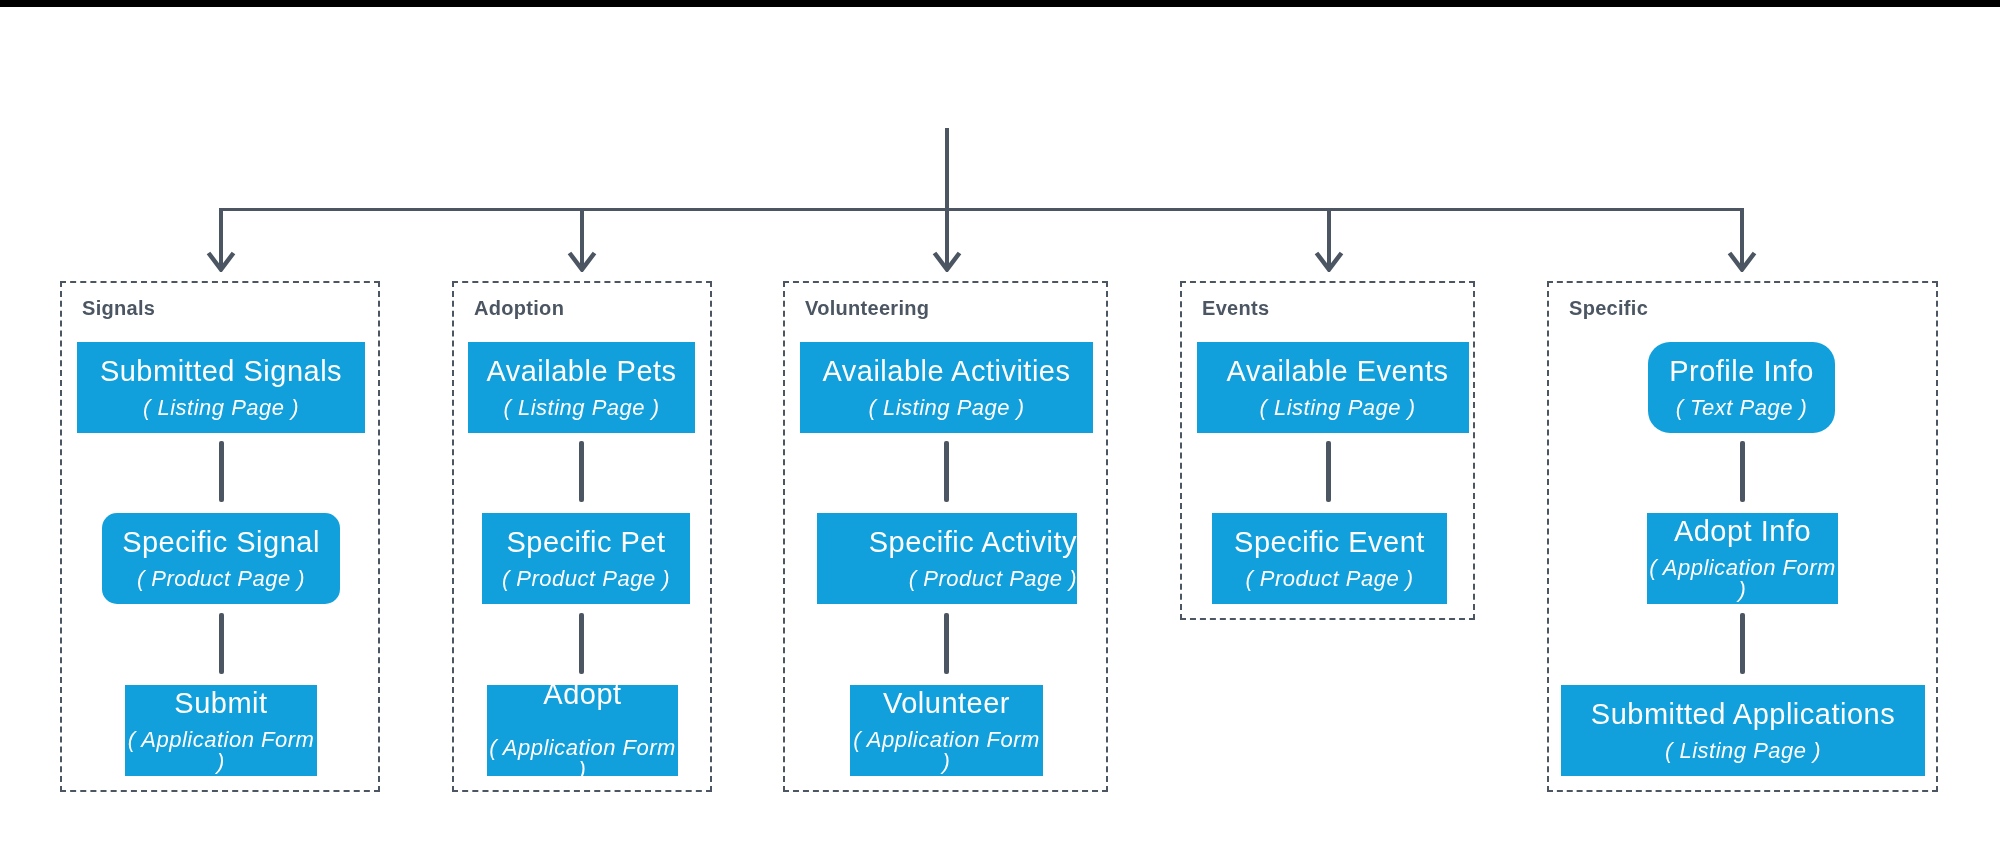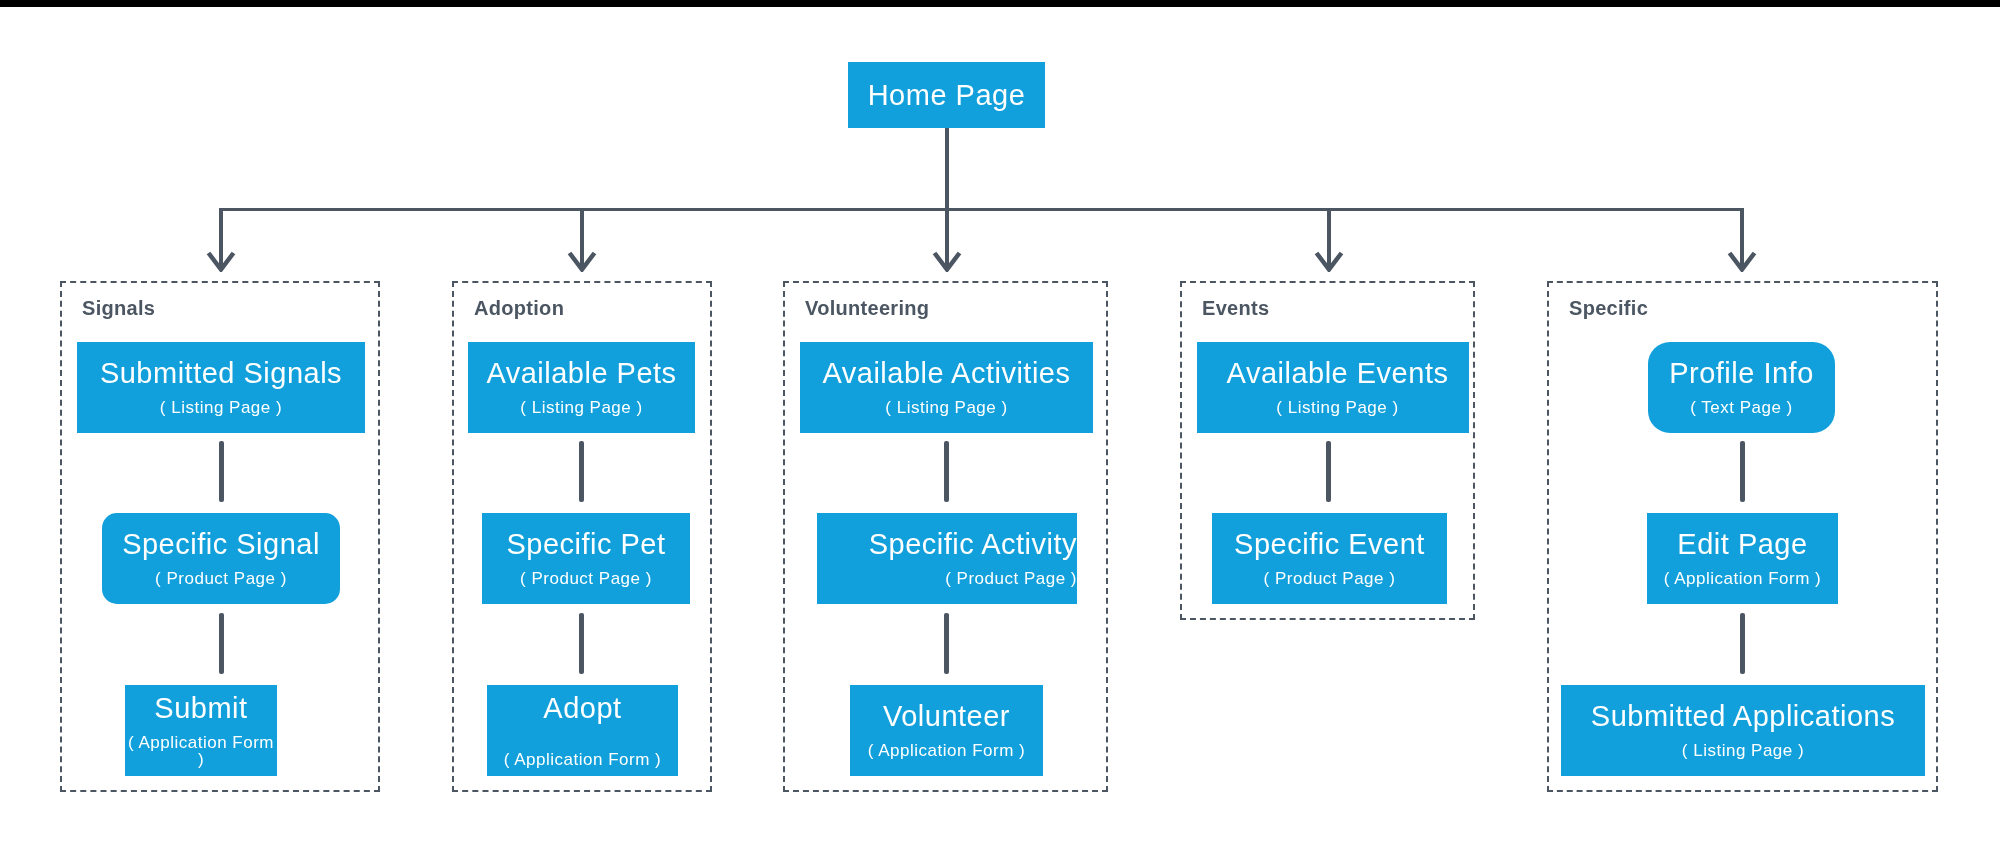--- a/index.html
+++ b/index.html
@@ -14,38 +14,35 @@
   .rail{height:3px;}
   .shaft{width:4px;}
   .node-link{width:5px;border-radius:2px;}
   .chevron{position:absolute;width:32px;height:22px;}
   .chevron polyline{fill:none;stroke:#4B5662;stroke-width:4.5;stroke-linejoin:miter;stroke-linecap:butt;}
 
   
   .node{position:absolute;background:#11A0DB;color:#ffffff;display:flex;flex-direction:column;
         align-items:center;justify-content:center;gap:11px;text-align:center;}
   .node .title{font-size:29px;line-height:1;letter-spacing:0.5px;}
-  .node .subtitle{font-size:17px;line-height:1;letter-spacing:0.5px;}
+  .node .subtitle{font-size:22px;line-height:1;letter-spacing:0.5px;font-style:italic;}
   .root-node{gap:0;}
 
   
   .group{position:absolute;border:2px dashed #4B5662;box-sizing:border-box;}
   .group-label{position:absolute;left:20px;top:14px;font-size:20px;font-weight:700;
                color:#4B5662;letter-spacing:0.3px;}
 </style>
 </head>
 <body>
 
 <div id="canvas">
 
   <div class="top-bar"></div>
 
-  <div class="node root-node" style="left:848px;top:62px;width:197px;height:66px;">
-    <div class="title">Home Page</div>
-  </div>
 
   <div class="line trunk" style="left:945px;top:128px;height:83px;"></div>
   <div class="line rail" style="left:219px;top:208px;width:1524px;"></div>
 
   <div class="line shaft" style="left:219px;top:208px;height:62px;"></div>
   <svg class="chevron" style="left:205px;top:250px;" viewBox="0 0 32 22">
       <polyline points="3.5,3 16,19.5 28.5,3"></polyline>
     </svg>
 
   <div class="line shaft" style="left:580px;top:208px;height:62px;"></div>
@@ -87,21 +84,21 @@
   <div class="node" style="left:77px;top:342px;width:288px;height:91px;">
     <div class="title">Submitted Signals</div>
     <div class="subtitle">( Listing Page )</div>
   </div>
   <div class="line node-link" style="left:219px;top:441px;height:61px;"></div>
   <div class="node" style="left:102px;top:513px;width:238px;height:91px;border-radius:15px;">
     <div class="title">Specific Signal</div>
     <div class="subtitle">( Product Page )</div>
   </div>
   <div class="line node-link" style="left:219px;top:613px;height:61px;"></div>
-  <div class="node" style="left:125px;top:685px;width:152px;height:91px;">
+  <div class="node" style="left:125px;top:685px;width:192px;height:91px;">
     <div class="title">Submit</div>
     <div class="subtitle">( Application Form )</div>
   </div>
 
   <div class="node" style="left:468px;top:342px;width:227px;height:91px;">
     <div class="title">Available Pets</div>
     <div class="subtitle">( Listing Page )</div>
   </div>
   <div class="line node-link" style="left:579px;top:441px;height:61px;"></div>
   <div class="node" style="left:482px;top:513px;width:208px;height:91px;">
@@ -138,21 +135,21 @@
     <div class="title">Specific Event</div>
     <div class="subtitle">( Product Page )</div>
   </div>
 
   <div class="node" style="left:1648px;top:342px;width:187px;height:91px;border-radius:22px;">
     <div class="title">Profile Info</div>
     <div class="subtitle">( Text Page )</div>
   </div>
   <div class="line node-link" style="left:1740px;top:441px;height:61px;"></div>
   <div class="node" style="left:1647px;top:513px;width:191px;height:91px;">
-    <div class="title">Edit Page</div>
+    <div class="title">Adopt Info</div>
     <div class="subtitle">( Application Form )</div>
   </div>
   <div class="line node-link" style="left:1740px;top:613px;height:61px;"></div>
   <div class="node" style="left:1561px;top:685px;width:364px;height:91px;">
     <div class="title">Submitted Applications</div>
     <div class="subtitle">( Listing Page )</div>
   </div>
 
 </div>
 

